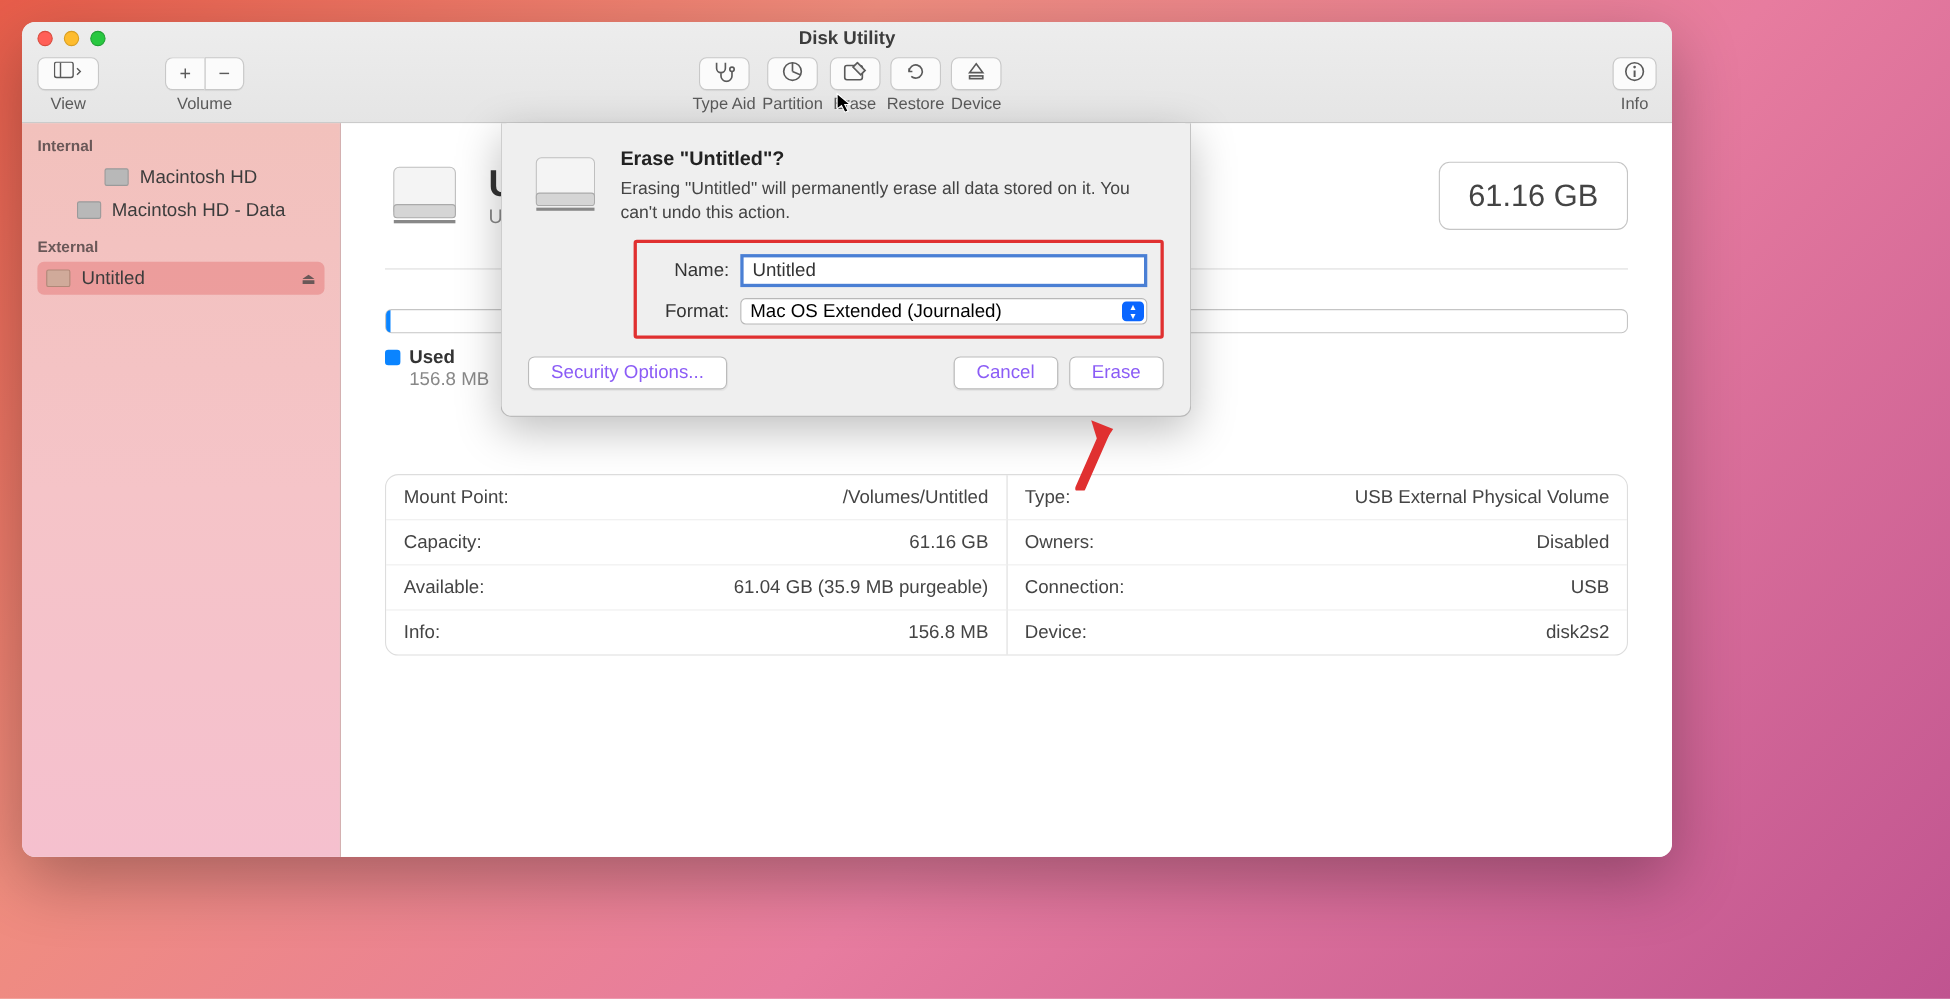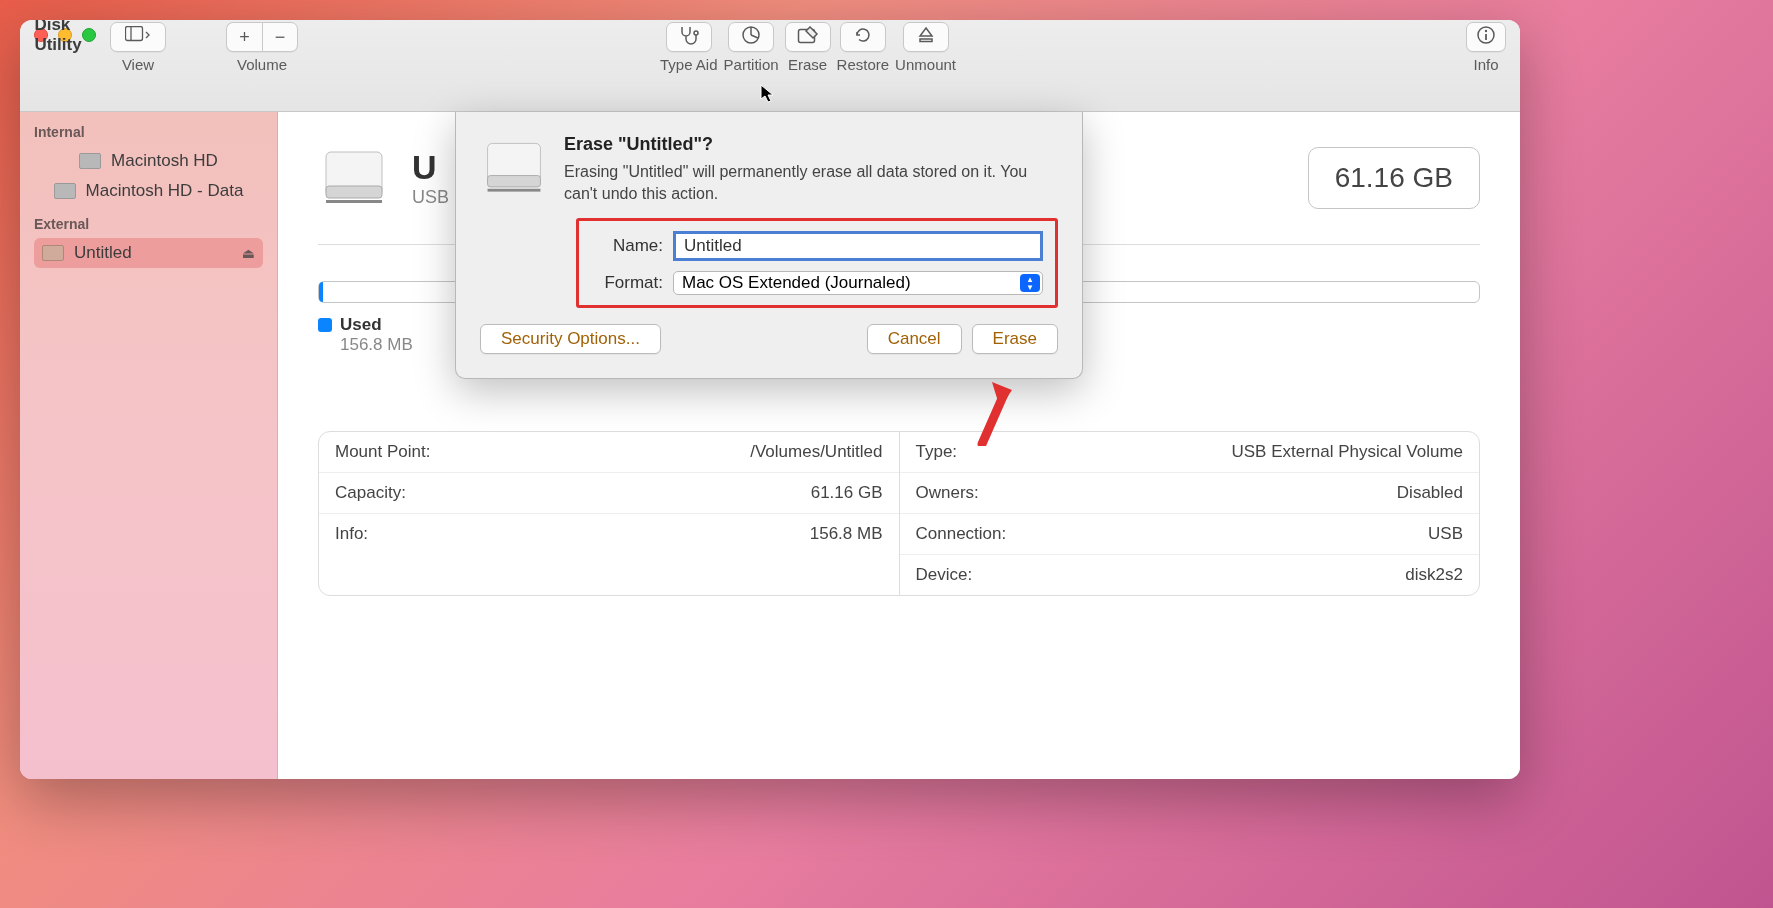--- a/index.html
+++ b/index.html
@@ -18,21 +18,21 @@
   border-radius: 12px;
   box-shadow: 0 20px 60px rgba(0,0,0,0.3);
   overflow: hidden;
   position: relative;
 }
 .titlebar {
   height: 92px;
   background: linear-gradient(#ededed, #e5e5e5);
   border-bottom: 1px solid #c8c8c8;
   display: flex;
-  flex-direction: row;
+  flex-direction: column;
 }
 .titlebar-top {
   height: 30px;
   display: flex;
   align-items: center;
   padding-left: 14px;
   position: relative;
 }
 .traffic-lights { display: flex; gap: 10px; }
 .traffic-light { width: 14px; height: 14px; border-radius: 50%; }
@@ -85,21 +85,21 @@
 .tb-btn.single { width: 46px; }
 .tb-btn.info { width: 40px; }
 .tb-label { font-size: 15px; color: #5a5a5a; margin-top: 4px; }
 .tb-icon { font-size: 18px; color: #5a5a5a; }
 
 .content {
   display: flex;
   height: calc(100% - 92px);
 }
 .sidebar {
-  width: 258px;
+  width: 290px;
   background: linear-gradient(180deg, #f2c1bc 0%, #f5c4c8 50%, #f5c0ce 100%);
   border-right: 1px solid #d4b0b0;
   padding-top: 6px;
 }
 .sidebar-section {
   padding: 0 14px;
   margin-bottom: 4px;
 }
 .sidebar-header {
   font-size: 14px;
@@ -284,21 +284,21 @@
   display: flex;
   align-items: center;
 }
 .sheet-btn {
   height: 30px;
   padding: 0 20px;
   background: #fff;
   border: 1px solid #bbb;
   border-radius: 6px;
   font-size: 17px;
-  color: #a16207;
+  color: #8b5cf6;
   box-shadow: 0 1px 1px rgba(0,0,0,0.05);
 }
 .sheet-btn.sec { margin-right: auto; }
 .sheet-btn.cancel { margin-right: 10px; }
 
 .red-arrow {
   position: absolute;
   top: 356px;
   left: 950px;
   width: 48px;
@@ -402,21 +402,21 @@
         </div>
         <div class="tb-btn-wrap">
           <div class="tb-btn single">
             <span class="tb-icon">
               <svg width="18" height="18" viewBox="0 0 18 18">
                   <path d="M9 2 l6 8 h-12 z" fill="none" stroke="#5a5a5a" stroke-width="1.5"></path>
                   <rect x="3" y="13" width="12" height="2.5" fill="none" stroke="#5a5a5a" stroke-width="1.5"></rect>
                 </svg>
             </span>
           </div>
-          <div class="tb-label">Unmount</div>
+          <div class="tb-label">Device</div>
         </div>
       </div>
 
       <div class="toolbar-group right">
         <div class="tb-btn-wrap">
           <div class="tb-btn info">
             <span class="tb-icon">
               <svg width="20" height="20" viewBox="0 0 20 20">
                   <circle cx="10" cy="10" r="8" fill="none" stroke="#5a5a5a" stroke-width="1.5"></circle>
                   <circle cx="10" cy="6" r="1.2" fill="#5a5a5a"></circle>
@@ -486,20 +486,24 @@
         <div class="details-col">
           <div class="detail-row">
               <span class="detail-label">Mount Point:</span>
               <span class="detail-val">/Volumes/Untitled</span>
             </div>
           <div class="detail-row">
               <span class="detail-label">Capacity:</span>
               <span class="detail-val">61.16 GB</span>
             </div>
           <div class="detail-row">
+              <span class="detail-label">Available:</span>
+              <span class="detail-val">61.04 GB (35.9 MB purgeable)</span>
+            </div>
+          <div class="detail-row">
               <span class="detail-label">Info:</span>
               <span class="detail-val">156.8 MB</span>
             </div>
         </div>
         <div class="details-col">
           <div class="detail-row">
               <span class="detail-label">Type:</span>
               <span class="detail-val">USB External Physical Volume</span>
             </div>
           <div class="detail-row">

